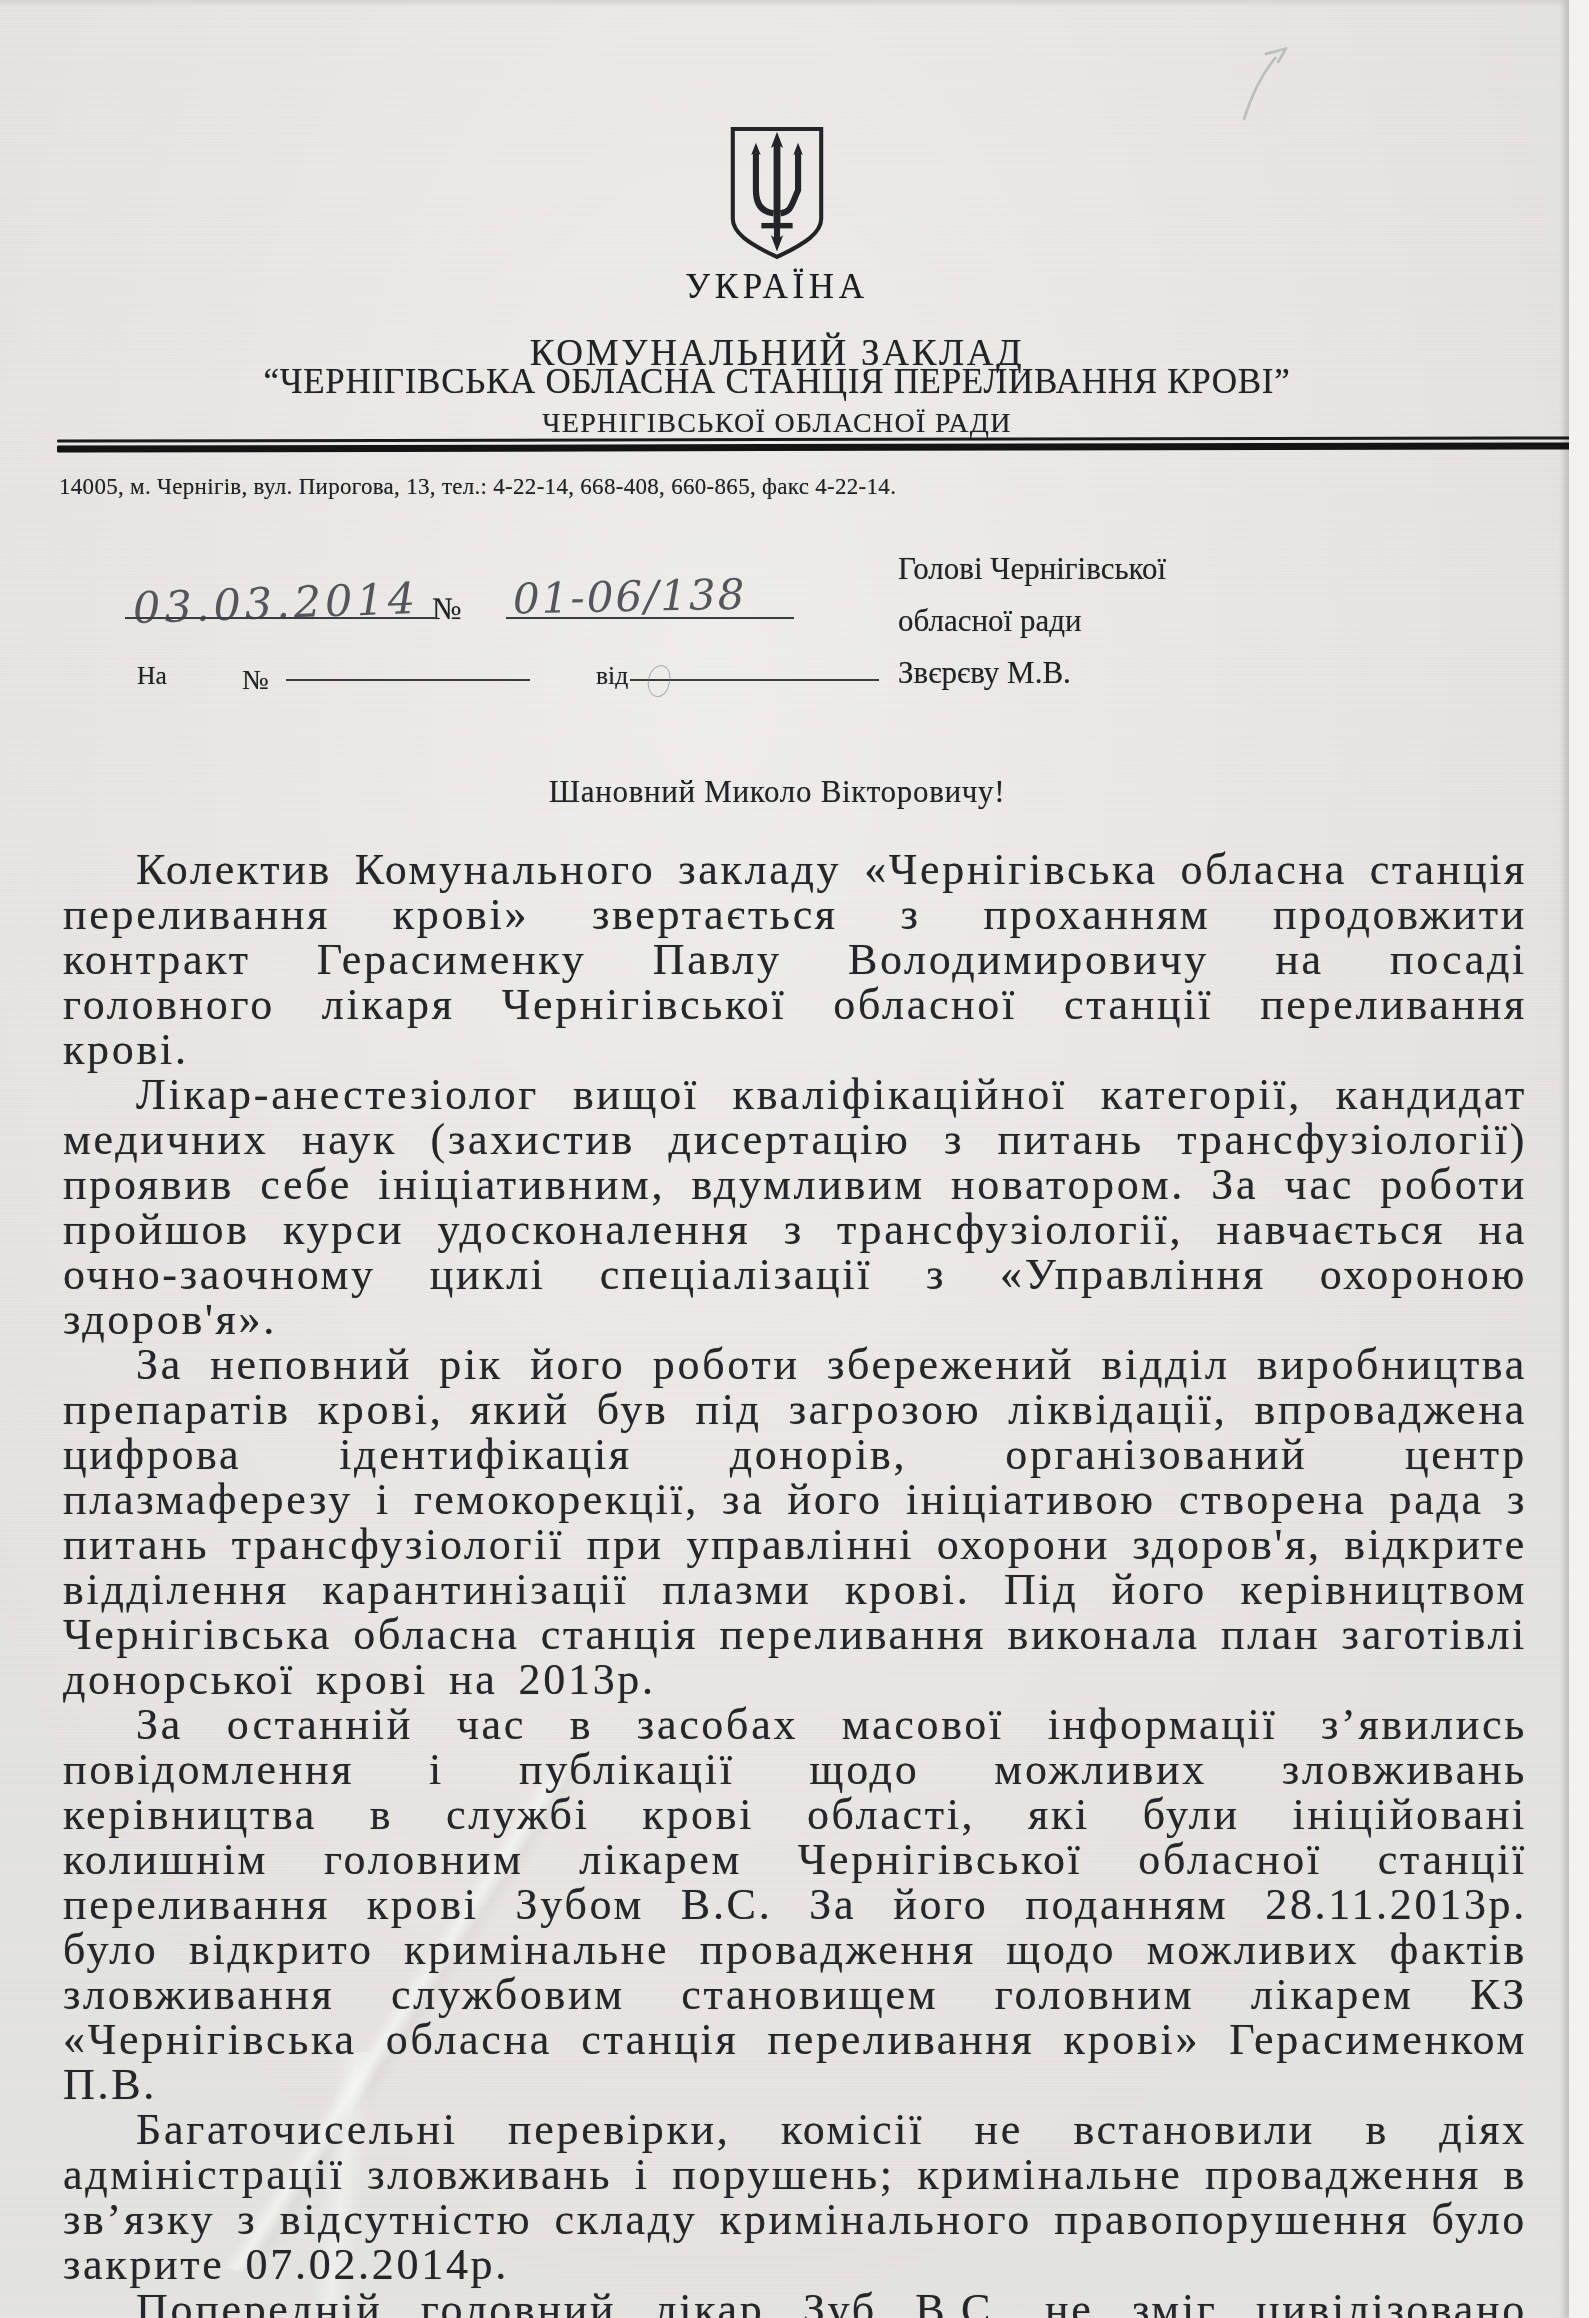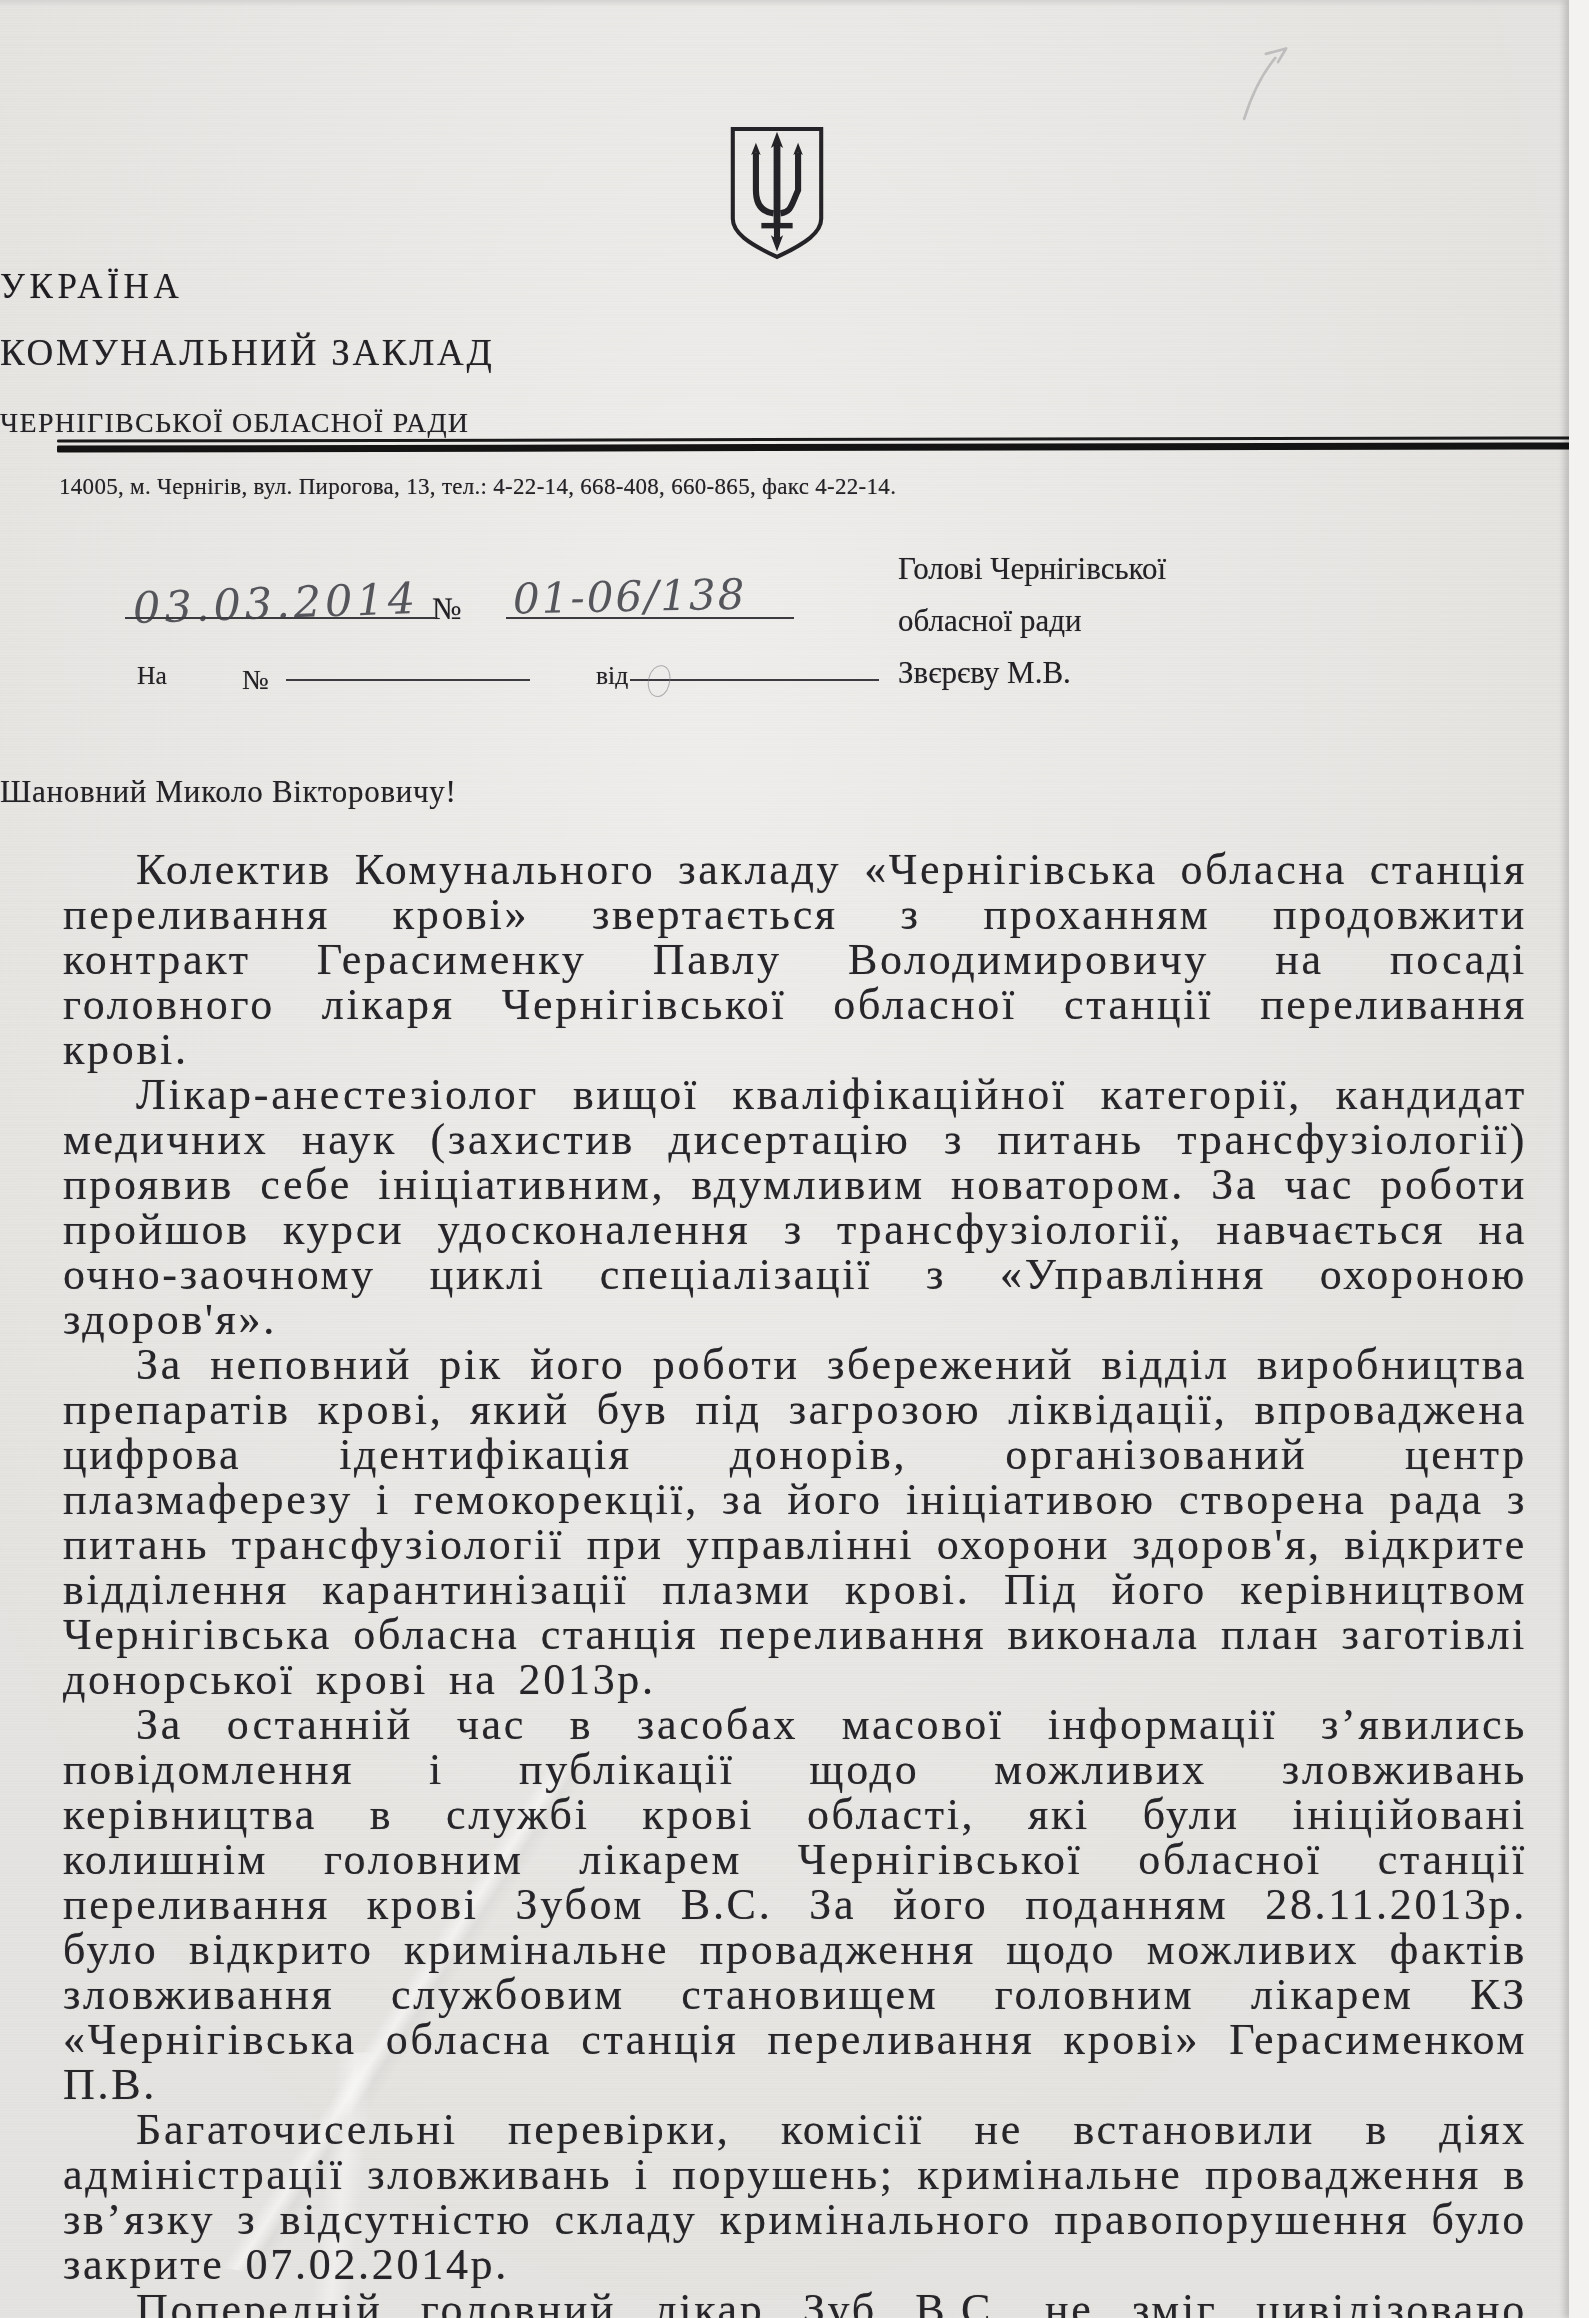--- a/index.html
+++ b/index.html
@@ -8,21 +8,21 @@
     width:1589px;height:2319px;
     background:#e9e8e5;
     background-image:
       radial-gradient(ellipse at 45% 30%, rgba(255,255,255,0.25), rgba(0,0,0,0.02) 70%),
       repeating-linear-gradient(0deg, rgba(0,0,0,0.012) 0 1.3px, rgba(255,255,255,0.012) 1.3px 2.7px);
     overflow:hidden;
     font-family:"Liberation Serif", serif;
     color:#232327;
   }
   .ink{ text-shadow:0 0 0.7px rgba(40,40,40,0.5); }
-  .center-band{ position:absolute; left:0; right:35px; white-space:nowrap; }
+  .center-band{ position:absolute; left:0; right:35px; text-align:center; white-space:nowrap; }
 
   
   .emblem{ position:absolute; left:726px; top:125px; width:102px; height:136px; }
   .country-name{ top:267px; font-size:35px; letter-spacing:4.7px; color:#1e1e22; }
 
   
   .org-type{ top:331px; font-size:37px; letter-spacing:2.7px; }
   .org-name{ top:362px; font-size:35px; letter-spacing:0.7px; }
   .org-sub { top:407px; font-size:28px; letter-spacing:1.3px; }
   .rule{ position:absolute; left:57px; right:9.4px; top:438px; transform:rotate(-0.12deg); }
@@ -100,20 +100,21 @@
     <g fill="#242428">
       <path d="M75 10 L84 34 L75 28 L66 34 Z"></path>
       <path d="M44 26 L51 44 L44 40 L37 44 Z"></path>
       <path d="M106 26 L113 44 L106 40 L99 44 Z"></path>
       <path d="M75 186 L84 162 L75 168 L66 162 Z"></path>
     </g>
   </svg>
 
   <div class="center-band country-name ink">УКРАЇНА</div>
   <div class="center-band org-type ink">КОМУНАЛЬНИЙ ЗАКЛАД</div>
+  <div class="center-band org-name ink">“ЧЕРНІГІВСЬКА ОБЛАСНА СТАНЦІЯ ПЕРЕЛИВАННЯ КРОВІ”</div>
   <div class="center-band org-sub ink">ЧЕРНІГІВСЬКОЇ ОБЛАСНОЇ РАДИ</div>
 
   <div class="rule">
     <div class="thin"></div>
     <div class="thick"></div>
   </div>
 
   <div class="address-line ink">14005, м. Чернігів, вул. Пирогова, 13,  тел.: 4-22-14, 668-408, 660-865, факс 4-22-14.</div>
 
   <div class="hw hw-date">03.03.2014</div>

